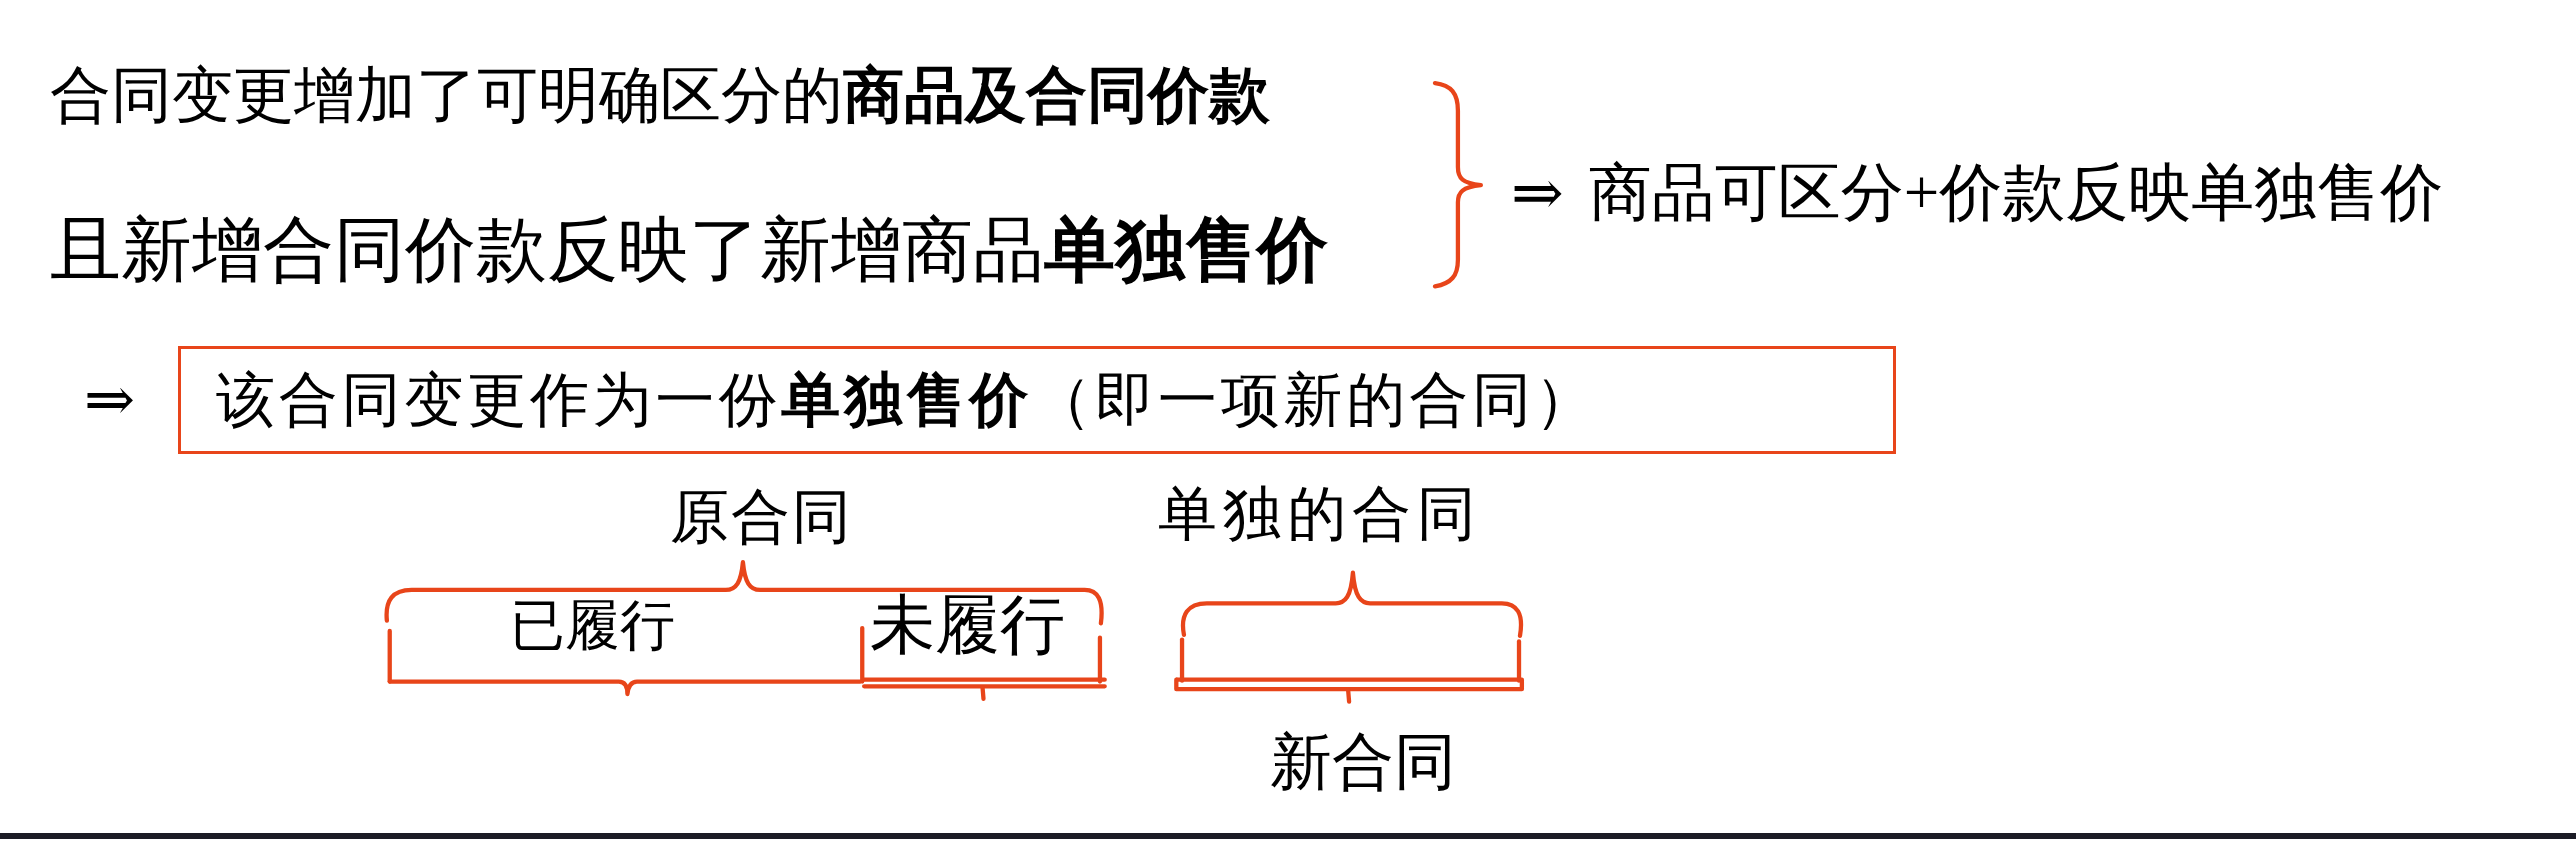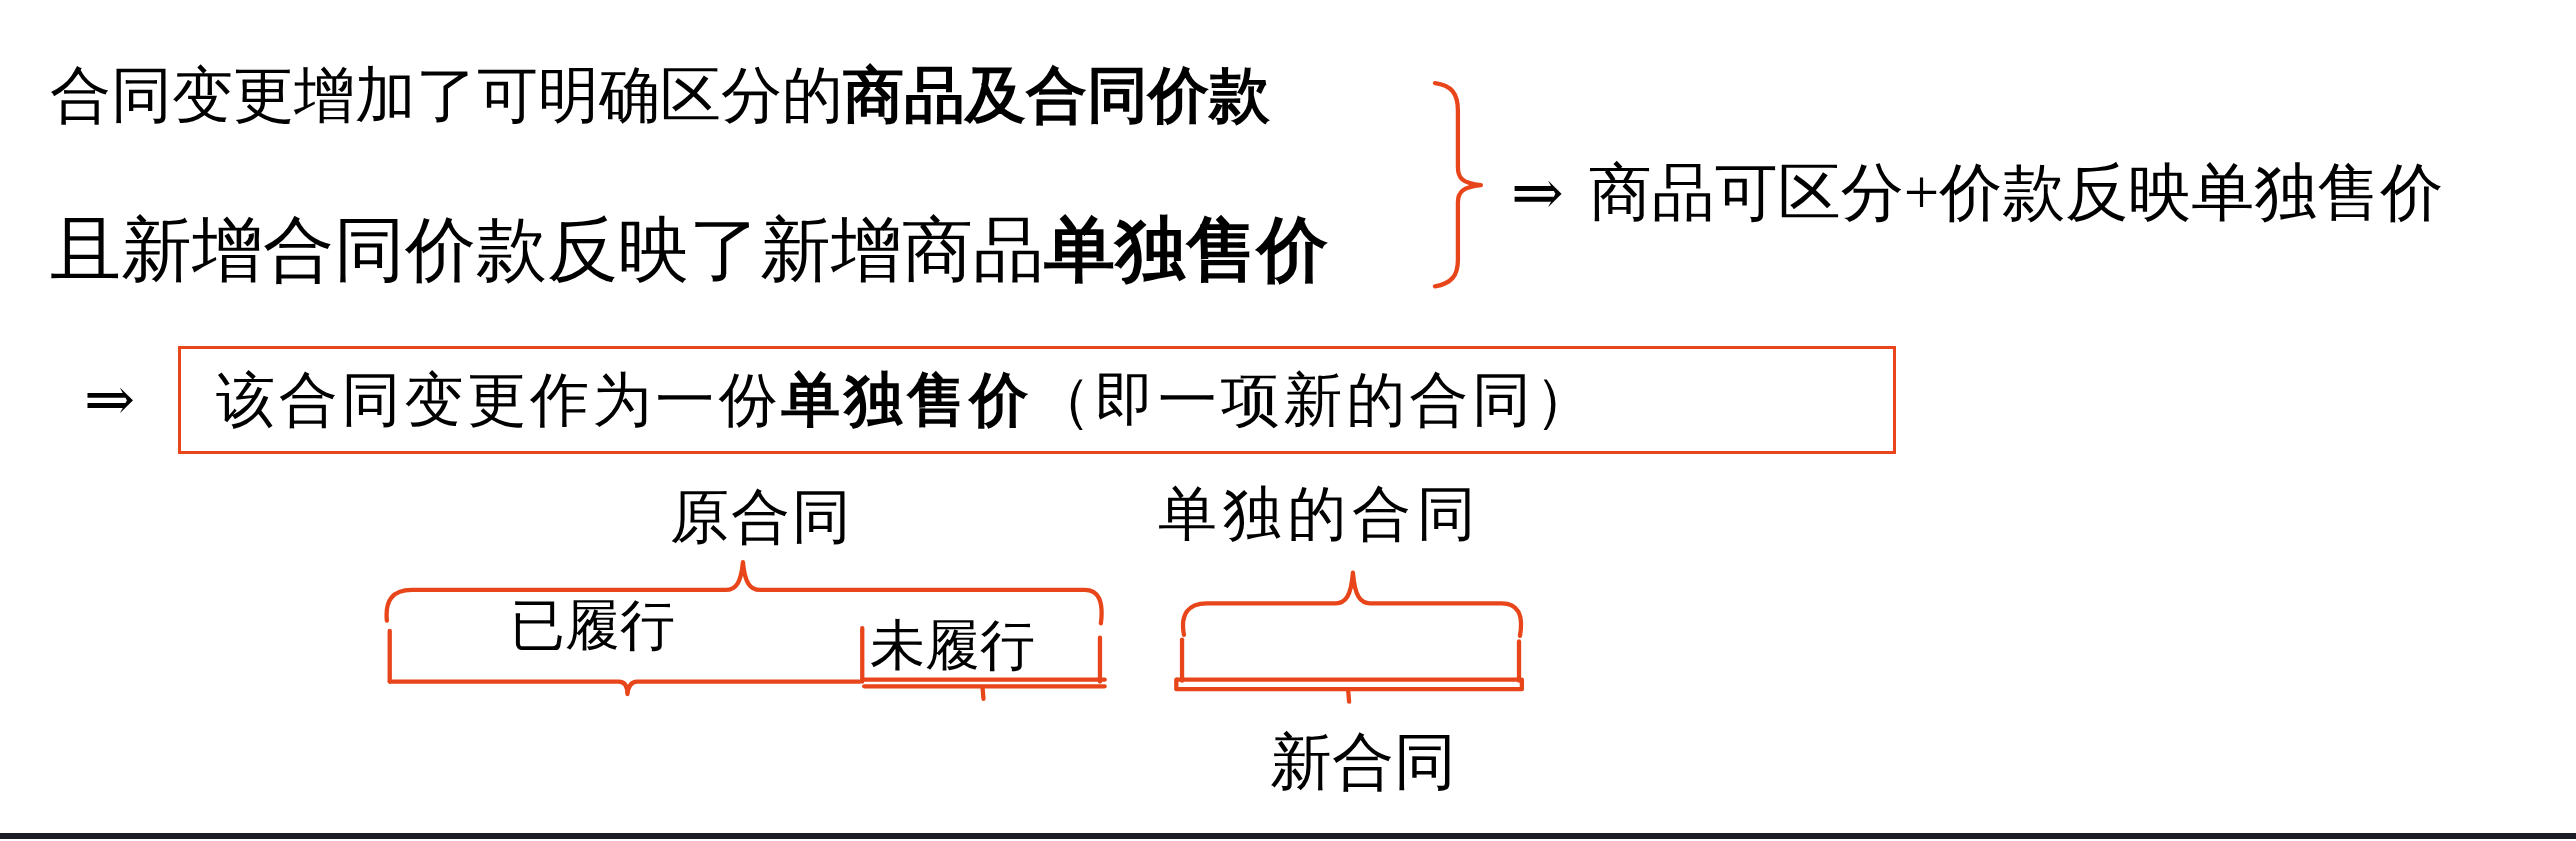--- a/index.html
+++ b/index.html
@@ -28,21 +28,21 @@
     left: 178px; top: 346px; width: 1677px; height: 102px;
     border: 3.8px solid #E8451A;
     font-size: 59px; line-height: 102px;
     padding-left: 35px; letter-spacing: 3.8px;
   }
 
   
   .label-original    { left: 670px;  top: 483px; font-size: 59px; line-height: 69px; letter-spacing: 1.9px; }
   .label-new-signed  { left: 1158px; top: 480px; font-size: 59px; line-height: 69px; letter-spacing: 5.7px; }
   .label-performed   { left: 499px;  top: 594px; font-size: 55px; line-height: 63px; margin-left: 11px; }
-  .label-unperformed { left: 870px;  top: 594px; font-size: 55px; line-height: 63px; margin-top: 20px; }
+  .label-unperformed { left: 870px;  top: 594px; font-size: 65px; line-height: 63px; }
   .label-new-contract{ left: 1270px; top: 731px; font-size: 62px; line-height: 63px; font-weight: 400; }
 
   
   .ink { position: absolute; left: 0; top: 0; pointer-events: none; }
   .ink path { fill: none; stroke: #E8451A; stroke-width: 4.5; stroke-linecap: round; stroke-linejoin: round; }
 
   
   .bottom-border { left: 0; top: 833px; width: 2576px; height: 5.7px; background: #1C1C26; }
 </style>
 </head>

